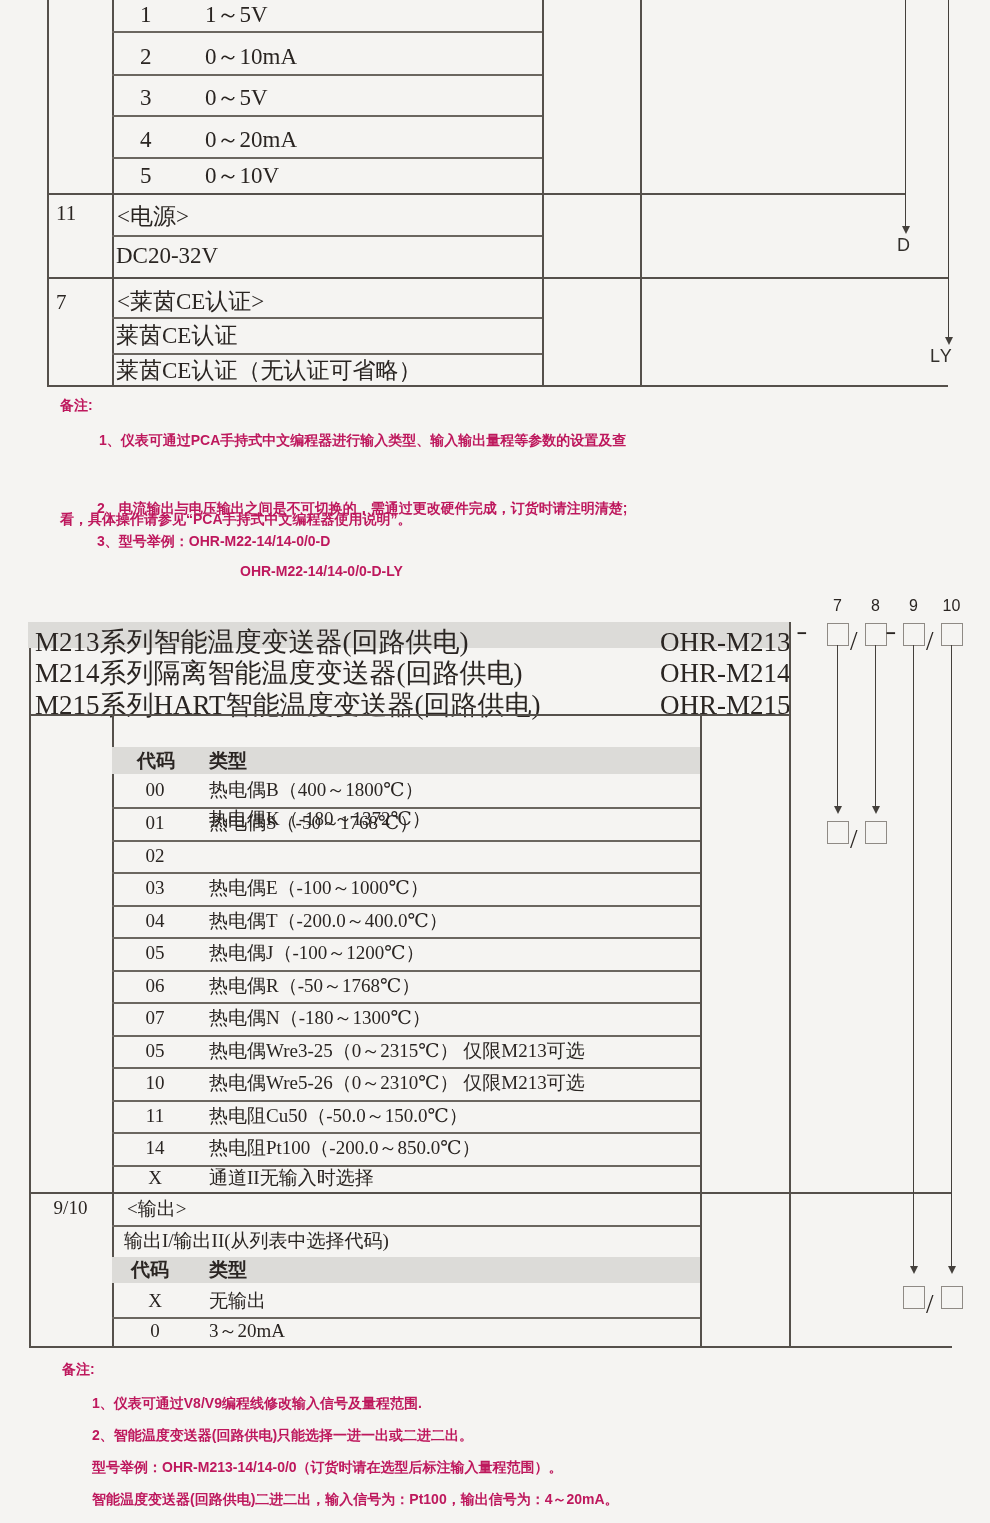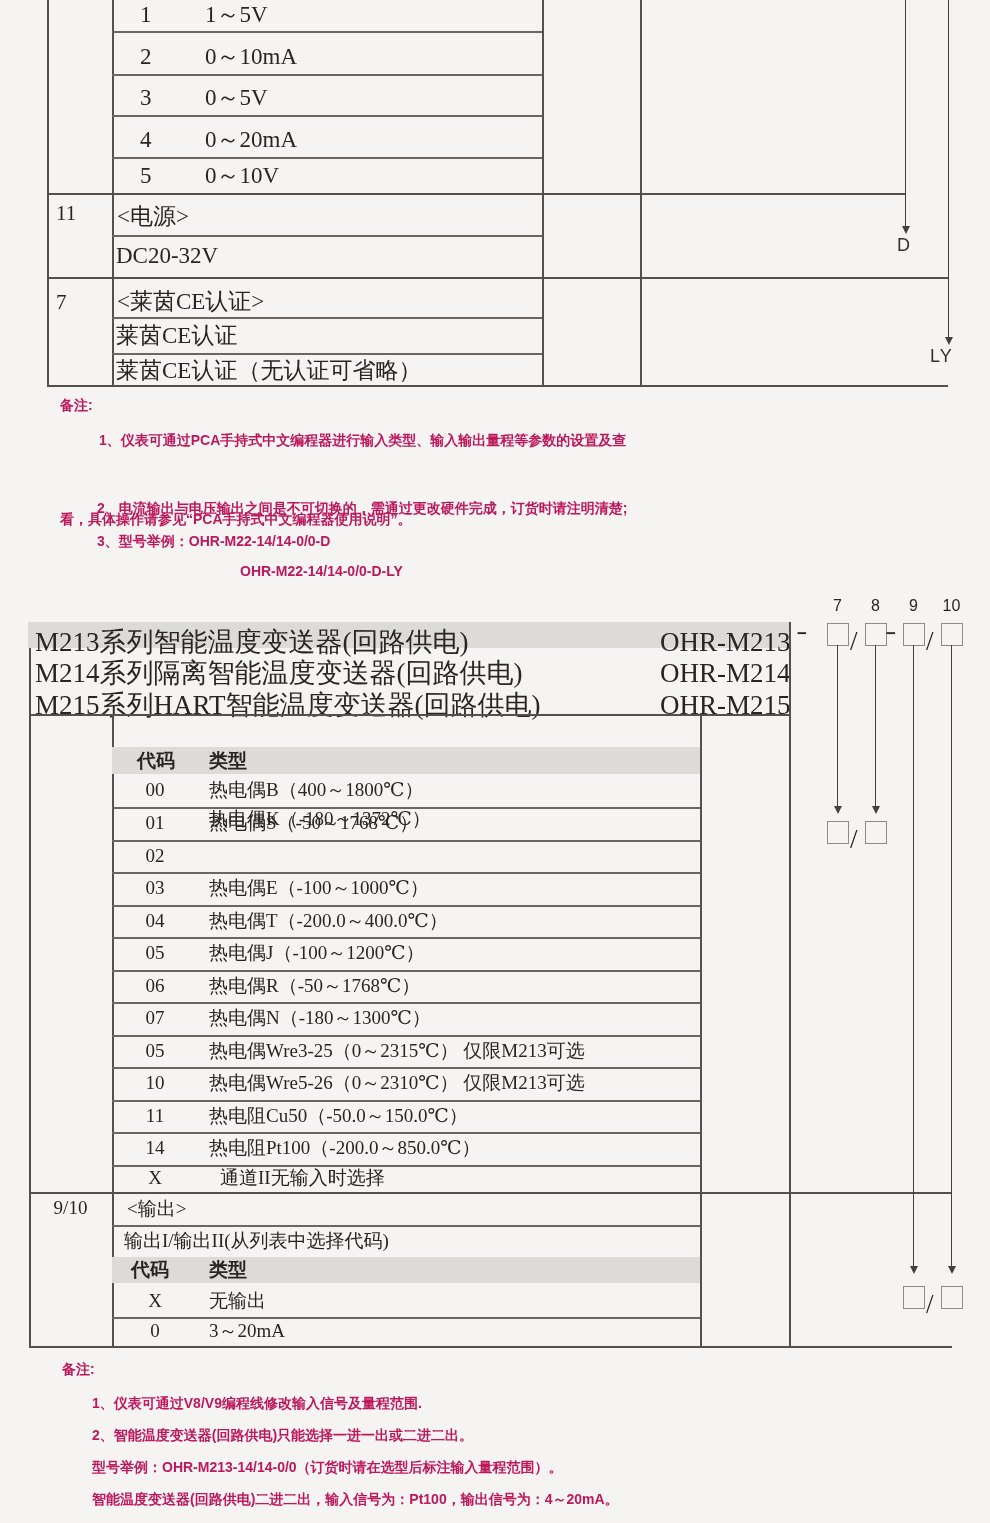--- a/index.html
+++ b/index.html
@@ -157,21 +157,21 @@
     <span class="t ser19" style="left:209px;top:1007px;">热电偶N（-180～1300℃）</span>
     <span class="t ser19 ctr" style="left:130px;top:1040px;width:50px;">05</span>
     <span class="t ser19" style="left:209px;top:1040px;">热电偶Wre3-25（0～2315℃） 仅限M213可选</span>
     <span class="t ser19 ctr" style="left:130px;top:1072px;width:50px;">10</span>
     <span class="t ser19" style="left:209px;top:1072px;">热电偶Wre5-26（0～2310℃） 仅限M213可选</span>
     <span class="t ser19 ctr" style="left:130px;top:1105px;width:50px;">11</span>
     <span class="t ser19" style="left:209px;top:1105px;">热电阻Cu50（-50.0～150.0℃）</span>
     <span class="t ser19 ctr" style="left:130px;top:1137px;width:50px;">14</span>
     <span class="t ser19" style="left:209px;top:1137px;">热电阻Pt100（-200.0～850.0℃）</span>
     <span class="t ser19 ctr" style="left:130px;top:1167px;width:50px;">X</span>
-    <span class="t ser19" style="left:220px;top:1167px;">通道II无输入时选择</span>
+    <span class="t ser19" style="left:209px;top:1167px;">通道II无输入时选择</span>
 
     <span class="t ser19 ctr" style="left:29px;top:1197px;width:83px;">9/10</span>
     <span class="t ser19" style="left:127px;top:1198px;">&lt;输出&gt;</span>
     <i class="hl thin" style="left:112px;top:1225px;width:588px;"></i>
     <span class="t ser19" style="left:124px;top:1230px;">输出I/输出II(从列表中选择代码)</span>
     <i class="band" style="left:112px;top:1257px;width:588px;height:26px;"></i>
     <span class="t ser19 bold" style="left:131px;top:1259px;">代码</span>
     <span class="t ser19 bold" style="left:209px;top:1259px;">类型</span>
     <span class="t ser19 ctr" style="left:130px;top:1290px;width:50px;">X</span>
     <span class="t ser19" style="left:209px;top:1290px;">无输出</span>

